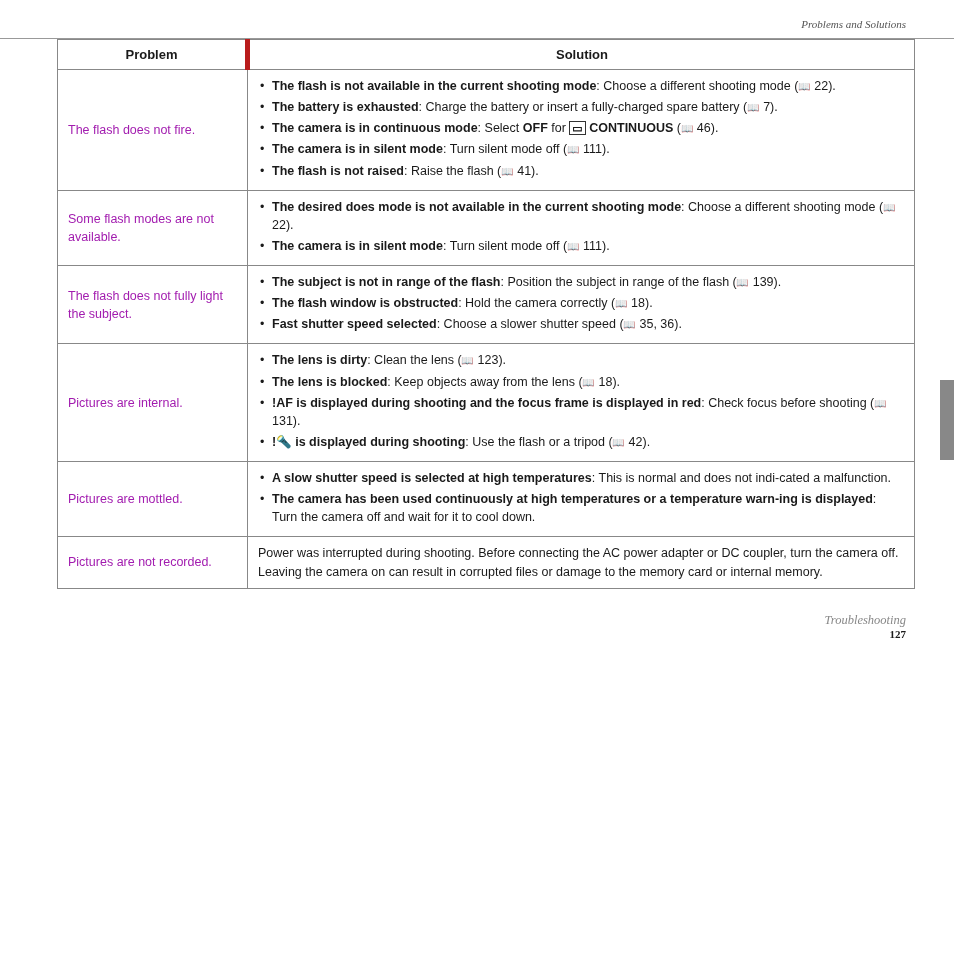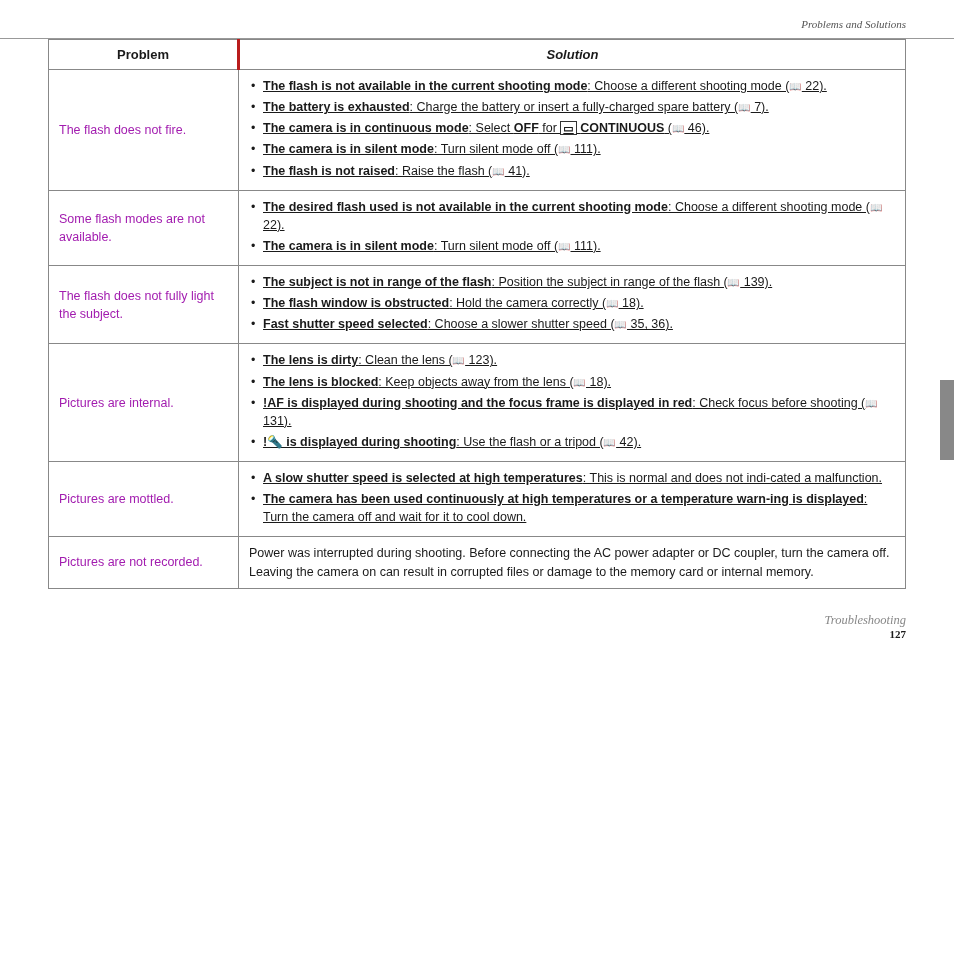--- a/index.html
+++ b/index.html
@@ -23,40 +23,40 @@
     }
 
     .main-content {
       padding: 0 48px;
     }
 
     table {
       width: 100%;
       border-collapse: collapse;
       margin-top: 0;
+      margin-left: 9px;
     }
 
     th {
       background: #fff;
       font-weight: bold;
       text-align: center;
       padding: 7px 10px;
       border: 1px solid #888;
       font-family: Arial, sans-serif;
       font-size: 13px;
     }
 
     th.problem-col {
       width: 190px;
       border-right: 1px solid #888;
     }
 
     th.solution-col {
-      border-left: 3px solid #b91c1c;
-      font-style: italic;
+      border-left: 5px solid #b91c1c;
     }
 
     td {
       vertical-align: top;
       padding: 7px 10px;
       border: 1px solid #888;
       line-height: 1.45;
       font-size: 13px;
     }
 
@@ -79,21 +79,20 @@
       list-style: none;
       padding: 0;
       margin: 0;
     }
 
     .solution-cell ul li {
       padding-left: 14px;
       position: relative;
       margin-bottom: 3px;
       line-height: 1.45;
-      text-decoration: underline;
     }
 
     .solution-cell ul li::before {
       content: '•';
       position: absolute;
       left: 2px;
       top: 0;
     }
 
     .solution-cell p {
@@ -164,21 +163,21 @@
             <li><span class="bold-key">The camera is in silent mode</span>: Turn silent mode off (<span class="book-icon">📖</span> 111).</li>
             <li><span class="bold-key">The flash is not raised</span>: Raise the flash (<span class="book-icon">📖</span> 41).</li>
           </ul>
         </td>
       </tr>
 
       <tr>
         <td class="problem-cell">Some flash modes are not available.</td>
         <td class="solution-cell">
           <ul>
-            <li><span class="bold-key">The desired flash used is not available in the current shooting mode</span>: Choose a different shooting mode (<span class="book-icon">📖</span> 22).</li>
+            <li><span class="bold-key">The desired does mode is not available in the current shooting mode</span>: Choose a different shooting mode (<span class="book-icon">📖</span> 22).</li>
             <li><span class="bold-key">The camera is in silent mode</span>: Turn silent mode off (<span class="book-icon">📖</span> 111).</li>
           </ul>
         </td>
       </tr>
 
       <tr>
         <td class="problem-cell">The flash does not fully light the subject.</td>
         <td class="solution-cell">
           <ul>
             <li><span class="bold-key">The subject is not in range of the flash</span>: Position the subject in range of the flash (<span class="book-icon">📖</span> 139).</li>

